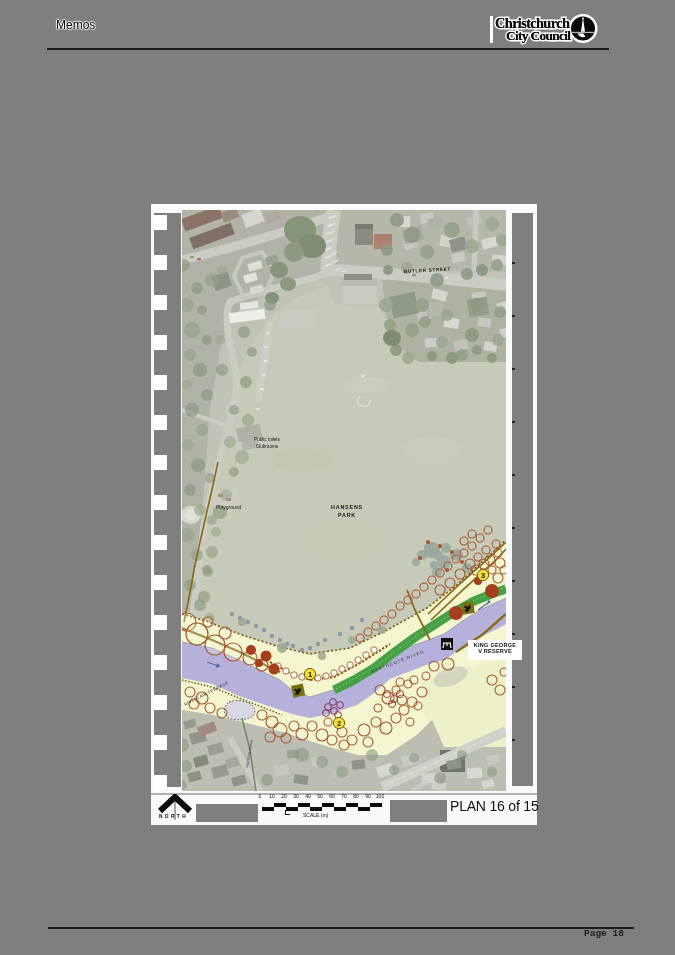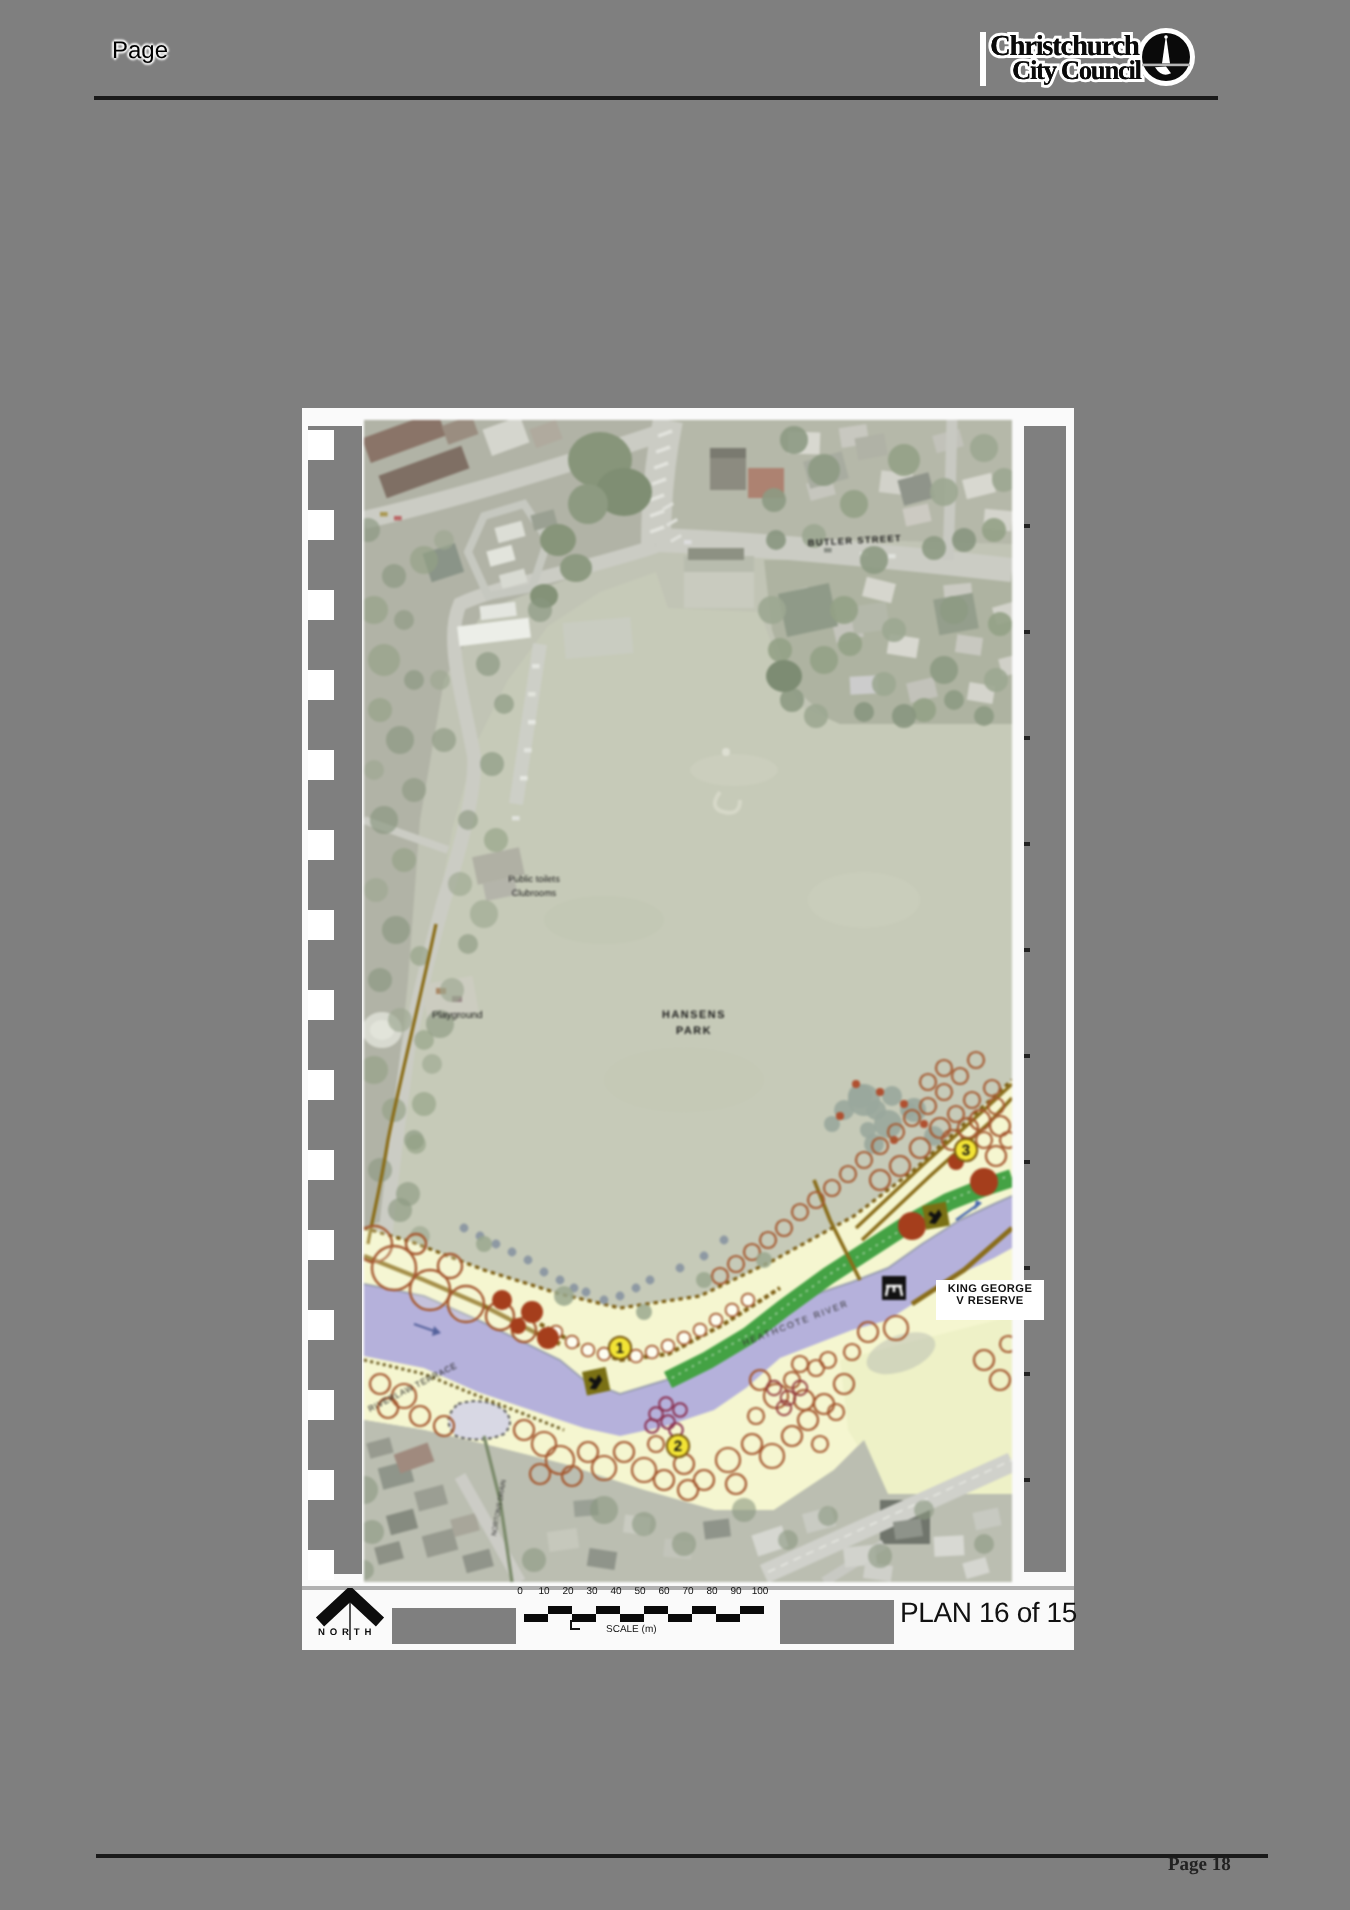--- a/index.html
+++ b/index.html
@@ -1,19 +1,19 @@
 <!DOCTYPE html>
 <html><head><meta charset="utf-8">
 <style>
 html,body{margin:0;padding:0;}
 body{width:675px;height:955px;background:#7f7f7f;position:relative;font-family:"Liberation Sans",sans-serif;overflow:hidden;}
 .abs{position:absolute;}
 </style></head>
 <body>
-<div class="abs" style="left:56px;top:18px;font-size:12px;color:#000;text-shadow:1px 0 1px #fff,-1px 0 1px #fff,0 1px 1px #fff,0 -1px 1px #fff;">Page</div>
+<div class="abs" style="left:56px;top:18px;font-size:12px;color:#000;text-shadow:1px 0 1px #fff,-1px 0 1px #fff,0 1px 1px #fff,0 -1px 1px #fff;">Memos</div>
 <div class="abs" style="left:47px;top:48px;width:562px;height:2px;background:#1a1a1a;"></div>
 
 <div class="abs" style="left:490px;top:16px;width:2.5px;height:27px;background:#fff;"></div>
 <div class="abs" style="left:493px;top:14px;width:92px;height:30px;">
  <svg width="104" height="30" viewBox="0 0 104 30" style="overflow:visible">
   <circle cx="90" cy="14.5" r="14.5" fill="#fff"></circle>
   <text x="2" y="13.5" font-size="14.5" font-weight="bold" font-family="Liberation Serif, serif" fill="#0a0a0a" stroke="#fff" stroke-width="3" paint-order="stroke" textLength="75">Christchurch</text>
   <text x="13" y="25.5" font-size="13.5" font-weight="bold" font-family="Liberation Serif, serif" fill="#0a0a0a" stroke="#fff" stroke-width="3" paint-order="stroke" textLength="65">City Council</text>
   <text x="2" y="13.5" font-size="14.5" font-weight="bold" font-family="Liberation Serif, serif" fill="#0a0a0a" textLength="75">Christchurch</text>
   <text x="13" y="25.5" font-size="13.5" font-weight="bold" font-family="Liberation Serif, serif" fill="#0a0a0a" textLength="65">City Council</text>
@@ -515,12 +515,12 @@
 <div style="position:absolute;left:207px;top:603px;width:12px;height:4px;background:#0a0a0a;"></div>
 <div style="position:absolute;left:219px;top:599px;width:12px;height:4px;background:#0a0a0a;"></div>
  <div class="abs" style="left:152px;top:608px;font-size:5px;color:#111;">SCALE (m)</div>
  <div class="abs" style="left:134px;top:606px;width:1px;height:5px;background:#111;"></div>
  <div class="abs" style="left:134px;top:610px;width:5px;height:1px;background:#111;"></div>
  <div class="abs" style="left:239px;top:596px;width:57px;height:22px;background:#7f7f7f;"></div>
  <div class="abs" style="left:299px;top:594px;font-size:14px;letter-spacing:-0.2px;color:#111;white-space:nowrap;">PLAN 16 of 15</div>
 </div>
 
 <div class="abs" style="left:48px;top:927px;width:586px;height:2px;background:#1a1a1a;"></div>
-<div class="abs" style="left:584px;top:928px;font-size:9.5px;font-family:Liberation Serif, serif;font-weight:bold;color:#222;">Page 18</div>
+<div class="abs" style="left:584px;top:928px;font-size:9.5px;font-family:Liberation Mono, monospace;font-weight:bold;color:#222;">Page 18</div>
 </body></html>

